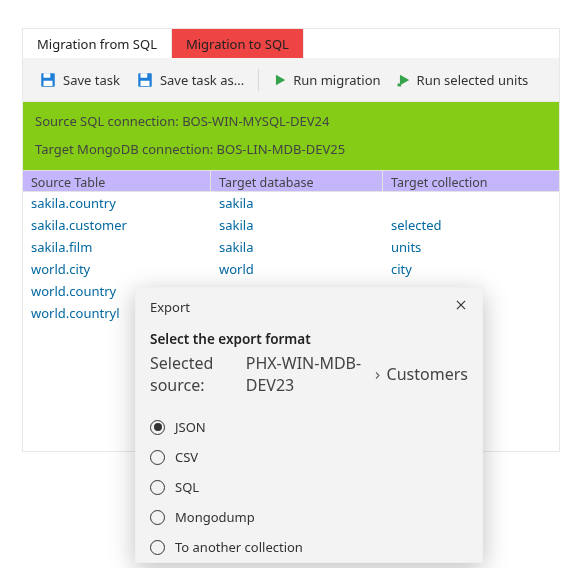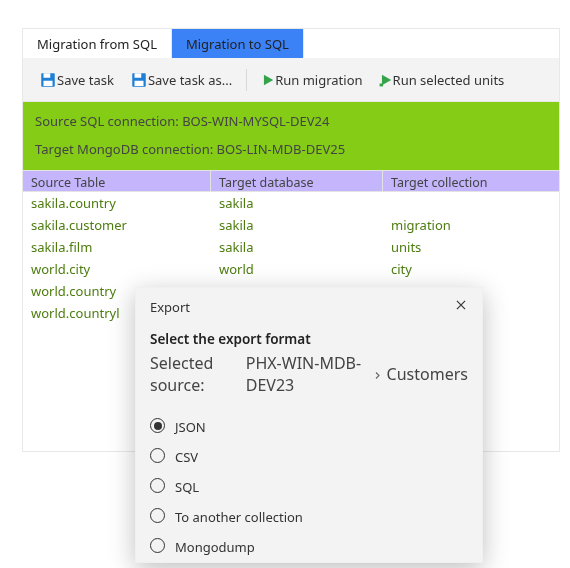--- a/index.html
+++ b/index.html
@@ -28,21 +28,21 @@
     display: flex;
     height: 30px;
     margin-top: -1px;
     margin-left: -1px;
   }
   .tab {
     padding: 6px 14px 5px 14px;
     font-size: 13px;
     border: 1px solid #e8e8e8;
     border-bottom: none;
-    background: #3b82f6;
+    background: #ef4444;
     color: #222;
     position: relative;
   }
   .tab.active {
     border-top: 1px solid #e8e8e8;
     background: #fff;
     z-index: 2;
   }
   .tab + .tab { margin-left: -1px; }
   .toolbar {
@@ -50,20 +50,21 @@
     align-items: center;
     gap: 0;
     height: 44px;
     background: #f3f3f3;
     border-bottom: 1px solid #e8e8e8;
     padding: 0 8px;
   }
   .tb-item {
     display: flex;
     align-items: center;
+    gap: 6px;
     padding: 4px 8px;
     font-size: 13px;
     color: #333;
     cursor: pointer;
     justify-content: center;
   }
   .tb-sep {
     width: 1px;
     height: 22px;
     background: #d8d8d8;
@@ -93,21 +94,21 @@
     border-right: 1px solid #e3e3e3;
   }
   .th.c1 { width: 188px; }
   .th.c2 { width: 172px; }
   .th.c3 { flex: 1; border-right: none; }
   .rows { }
   .row {
     display: flex;
     height: 22px;
     font-size: 13px;
-    color: #4d7c0f;
+    color: #0369a1;
   }
   .row .td { padding: 2px 8px; overflow: hidden; white-space: nowrap; text-overflow: ellipsis; }
   .row .td.c1 { width: 188px; }
   .row .td.c2 { width: 172px; }
   .row .td.c3 { flex: 1; }
 
   .dialog {
     position: absolute;
     left: 135px;
     top: 287px;
@@ -138,20 +139,21 @@
     color: #444;
     padding: 0 14px 14px 14px;
     display: flex;
     align-items: center;
     gap: 5px;
   }
   .chev svg { width: 9px; height: 9px; }
   .opt-list { padding: 2px 14px 0 14px; }
   .opt {
     display: flex;
+    align-items: center;
     gap: 10px;
     padding: 6px 0;
     font-size: 13px;
     color: #333;
     cursor: pointer;
   }
   .radio {
     width: 15px; height: 15px;
     border: 1.5px solid #333;
     border-radius: 50%;
@@ -232,21 +234,21 @@
   </div>
 
   <div class="rows" id="rows">
       <div class="row">
         <div class="td c1">sakila.country</div>
         <div class="td c2">sakila</div>
       </div>
       <div class="row">
         <div class="td c1">sakila.customer</div>
         <div class="td c2">sakila</div>
-        <div class="td c3">migration</div>
+        <div class="td c3">selected</div>
       </div>
       <div class="row">
         <div class="td c1">sakila.film</div>
         <div class="td c2">sakila</div>
         <div class="td c3">units</div>
       </div>
       <div class="row">
         <div class="td c1">world.city</div>
         <div class="td c2">world</div>
         <div class="td c3">city</div>
@@ -294,20 +296,20 @@
       <div class="opt">
         <span class="radio"></span>
         <span>CSV</span>
       </div>
       <div class="opt">
         <span class="radio"></span>
         <span>SQL</span>
       </div>
       <div class="opt">
         <span class="radio"></span>
+        <span>Mongodump</span>
+      </div>
+      <div class="opt">
+        <span class="radio"></span>
         <span>To another collection</span>
       </div>
-      <div class="opt">
-        <span class="radio"></span>
-        <span>Mongodump</span>
-      </div>
     </div>
 </div>
 
 </body></html>

